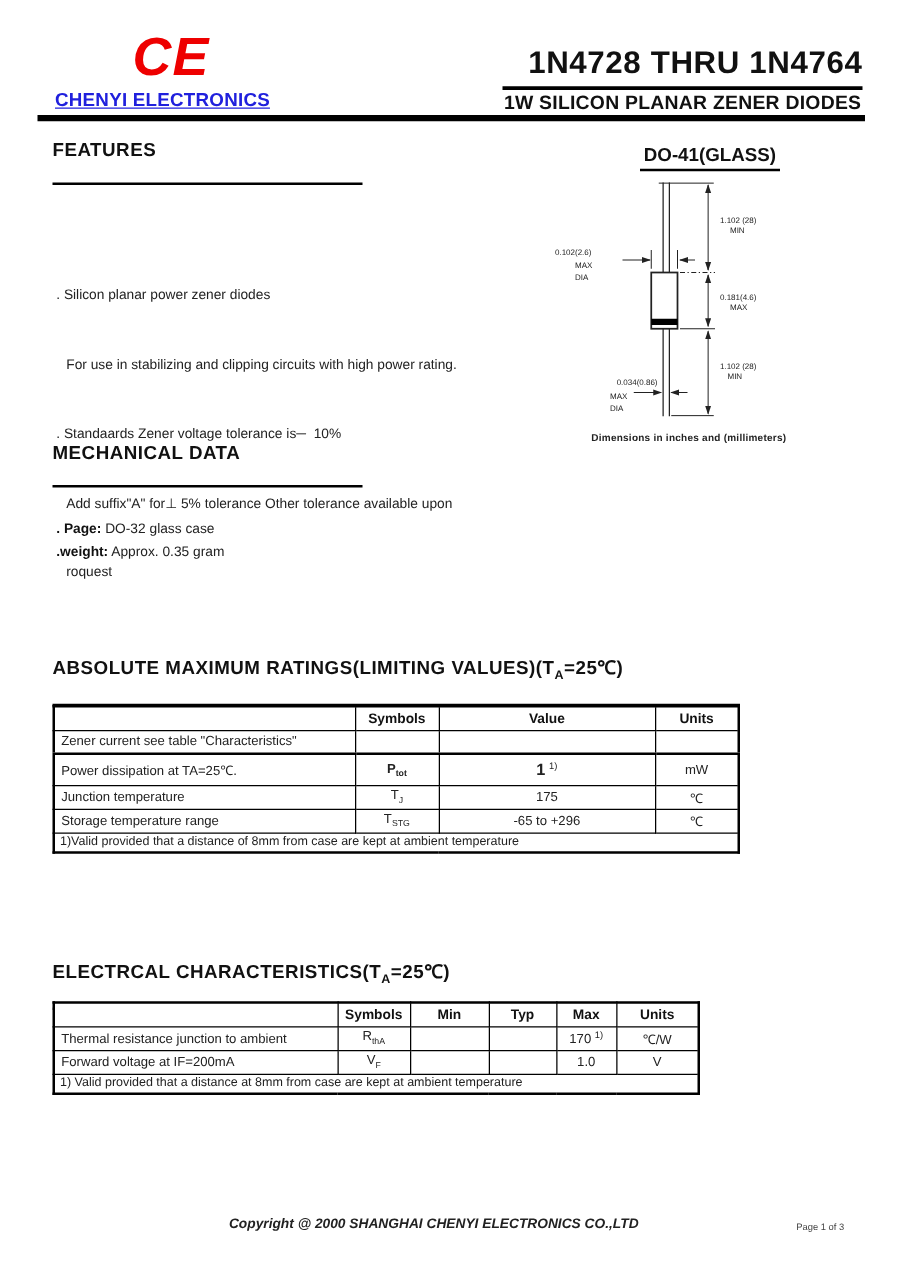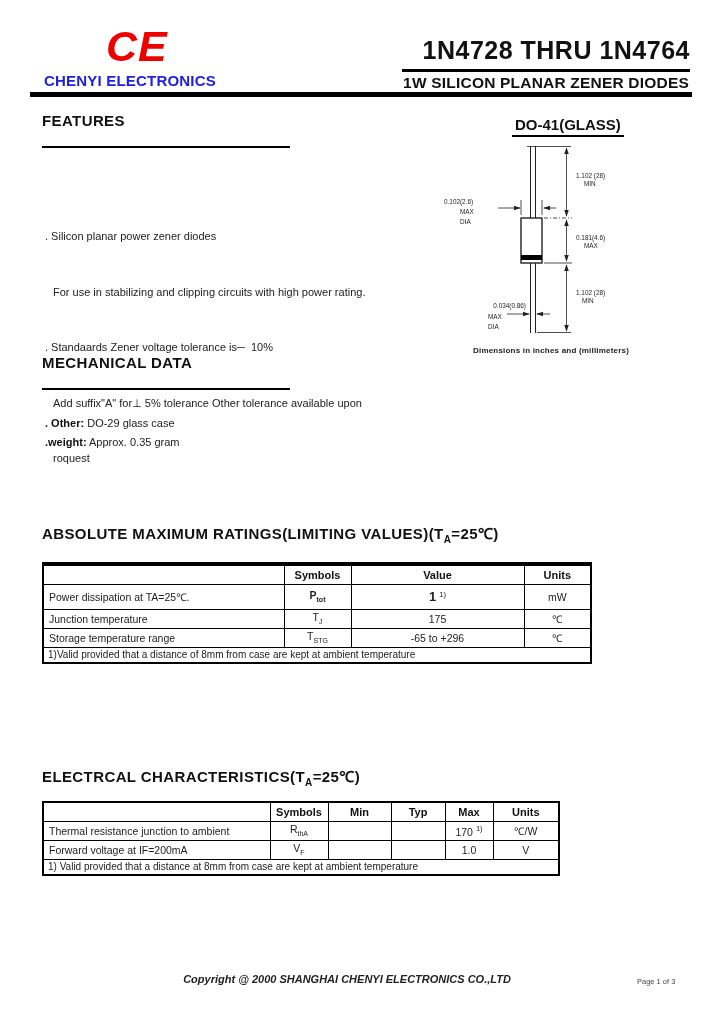--- a/index.html
+++ b/index.html
@@ -6,21 +6,21 @@
   html,body { background:#888; }
   #page {
     position:relative; width:720px; height:1012px; background:#ffffff;
     font-family:"Liberation Sans", sans-serif; color:#111; overflow:hidden;
     margin:0 auto;
   }
   
   .logo { position:absolute; left:106px; top:22px; font-size:43px; font-weight:bold;
           font-style:italic; color:#ee0000; letter-spacing:1px; }
   .company { position:absolute; left:44px; top:72px; font-size:15px; font-weight:bold;
-             color:#2020dd; letter-spacing:0.2px; }
+             color:#2020dd; letter-spacing:0.2px;text-decoration:underline; }
   .doc-title { position:absolute; right:30px; top:36px; font-size:25px; font-weight:bold;
                letter-spacing:0.5px; }
   .subtitle-bar { position:absolute; left:402px; top:69px; width:288px; height:3px; background:#000; }
   .doc-subtitle { position:absolute; right:31px; top:74px; font-size:15.5px; font-weight:bold;
                   letter-spacing:0.2px; }
   .main-rule { position:absolute; left:30px; top:92px; width:662px; height:5px; background:#000; }
   
   .sec-head { position:absolute; font-size:15px; font-weight:bold; letter-spacing:0.4px;
               border-bottom:2px solid #000; padding-bottom:17px; }
   .h-features { left:42px; top:112px; width:248px; }
@@ -130,21 +130,21 @@
       <text x="152" y="163">MIN</text>
       <text x="96" y="168" text-anchor="end">0.034(0.86)</text>
       <text x="58" y="179">MAX</text>
       <text x="58" y="189">DIA</text>
     </g>
   </svg>
   <div class="pkg-caption">Dimensions in inches and (millimeters)</div>
 
   <div class="sec-head h-mech">MECHANICAL DATA</div>
   <div class="mech-block">
-    <div class="mech-line"><b>. Other:</b><span> DO-29 glass case</span></div>
+    <div class="mech-line"><b>. Page:</b><span> DO-32 glass case</span></div>
     <div class="mech-line"><b>.weight:</b><span> Approx. 0.35 gram</span></div>
   </div>
 
   <div class="sec-head h-absmax"><span>ABSOLUTE MAXIMUM RATINGS(LIMITING VALUES)(T</span><sub>A</sub><span>=25℃)</span></div>
 
   <table class="t1">
     <colgroup>
         <col style="width:241px">
         <col style="width:67px">
         <col style="width:173px">
@@ -152,20 +152,26 @@
       </colgroup>
     <thead>
       <tr>
         <th class="c-desc"></th>
         <th>Symbols</th>
         <th>Value</th>
         <th>Units</th>
       </tr>
     </thead>
     <tbody>
+      <tr class="thickb">
+        <td class="c-desc">Zener current see table "Characteristics"</td>
+        <td></td>
+        <td></td>
+        <td></td>
+      </tr>
       <tr class="tall">
         <td class="c-desc">Power dissipation at TA=25℃.</td>
         <td class="sym-bold"><span>P</span><sub class="symsub">tot</sub></td>
         <td><span class="bigval">1</span> <sup class="note">1)</sup></td>
         <td>mW</td>
       </tr>
       <tr>
         <td class="c-desc">Junction temperature</td>
         <td><span>T</span><sub class="symsub">J</sub></td>
         <td>175</td>

